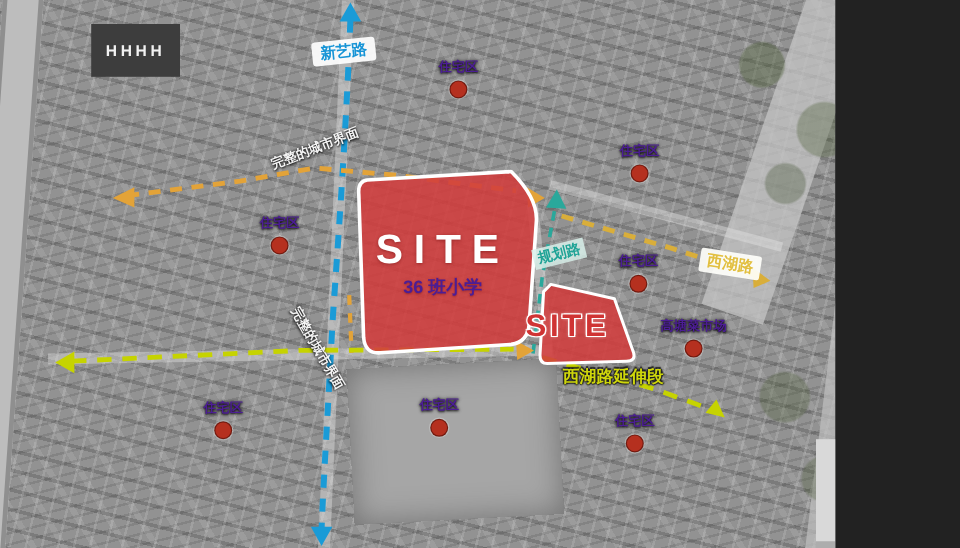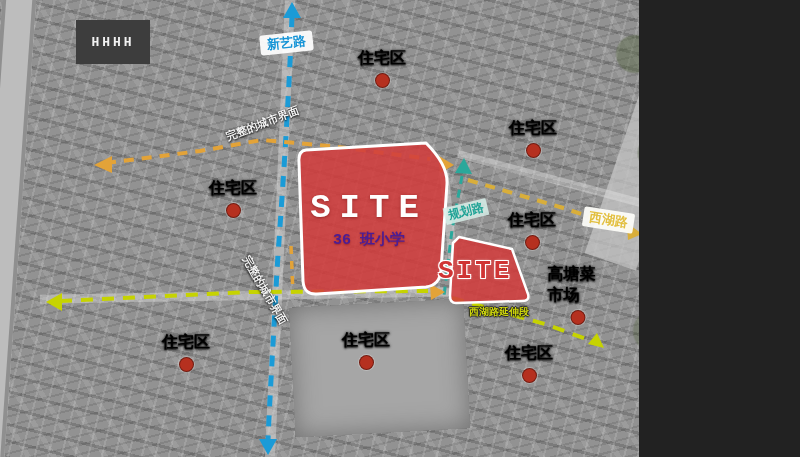--- a/index.html
+++ b/index.html
@@ -1,18 +1,18 @@
 <!DOCTYPE html>
 <html><head>
 <meta charset="utf-8">
 <style>
   html,body{margin:0;padding:0;background:#222;}
   .stage{
-    position:relative;width:639px;height:457px;overflow:hidden;
-    background:#929292;font-family:Liberation Mono, monospace;
+    position:relative;width:696px;height:457px;overflow:hidden;
+    background:#929292;font-family:Liberation Sans, sans-serif;
   }
   
   .bg-noise{position:absolute;inset:0;
     background-image:
       repeating-linear-gradient(104deg, rgba(255,255,255,.13) 0 2px, rgba(0,0,0,0) 2px 13px),
       repeating-linear-gradient(14deg, rgba(0,0,0,.16) 0 3px, rgba(0,0,0,0) 3px 16px),
       repeating-linear-gradient(59deg, rgba(255,255,255,.09) 0 5px, rgba(0,0,0,0) 5px 22px),
       repeating-linear-gradient(166deg, rgba(0,0,0,.10) 0 2px, rgba(0,0,0,0) 2px 9px);
   }
   .patch{position:absolute;}
@@ -40,31 +40,31 @@
   .strip-h{left:40px;top:291px;width:420px;height:9px;transform:rotate(-1deg);}
   .strip-e{left:455px;top:176px;width:200px;height:8px;transform:rotate(15deg);}
   .strip-pl{left:446px;top:170px;width:9px;height:130px;transform:rotate(-6deg);}
 
   
   svg.geo{position:absolute;left:0;top:0;}
 
   
   .lbl{position:absolute;white-space:nowrap;}
   .poi{position:absolute;display:flex;flex-direction:column;align-items:center;gap:4px;transform:translateX(-50%);}
-  .poi-label{color:#000000;font-weight:bold;font-size:16px;
+  .poi-label{color:#4c1d95;font-weight:bold;font-size:11px;
      text-shadow:0 1px 2px rgba(0,0,0,.95),0 0 3px rgba(0,0,0,.75);}
   .dot{width:13px;height:13px;border-radius:50%;background:#b5301f;
      border:1px solid rgba(80,15,8,.65);box-shadow:0 0 0 1px rgba(255,255,255,.25);}
   .lbl-xinyi{left:260px;top:33px;background:rgba(255,255,255,.93);color:#1694d6;
      font-size:13px;font-weight:bold;padding:1px 7px;border-radius:3px;transform:rotate(-6deg);}
   .lbl-planned{left:444px;top:203px;background:rgba(216,240,234,.85);color:#1fa396;
      font-size:12px;font-weight:bold;padding:0 4px;transform:rotate(-14deg);}
   .lbl-xihu{left:583px;top:210px;background:rgba(255,255,251,.92);color:#e2bf3f;
      font-size:13px;font-weight:bold;padding:1px 6px;border-radius:2px;transform:rotate(9deg);}
-  .lbl-xihu-ext{left:469px;top:305px;color:#ced60b;font-size:10px;font-weight:bold;
+  .lbl-xihu-ext{left:469px;top:305px;color:#ced60b;font-size:14px;font-weight:bold;
      text-shadow:-1px 0 1px #1d1d1d,1px 0 1px #1d1d1d,0 -1px 1px #1d1d1d,0 1px 1px #1d1d1d;}
   .lbl-iface{color:#f4f4f4;font-size:11px;font-weight:bold;
      text-shadow:0 1px 2px rgba(0,0,0,.9),0 0 2px rgba(0,0,0,.6);}
   .iface-n{left:224px;top:116px;transform:rotate(-21deg);}
   .iface-w{left:252px;top:253px;transform:rotate(60deg);transform-origin:left top;}
   .site-title{left:306px;top:189px;width:126px;text-align:center;color:#fff;
      font-size:34px;font-weight:bold;letter-spacing:9px;
      text-shadow:0 1px 3px rgba(120,20,20,.6);}
   .site-sub{left:306px;top:230px;width:126px;text-align:center;color:#4c1d95;
      font-size:15px;font-weight:bold;text-shadow:0 1px 2px rgba(120,20,20,.6);}

